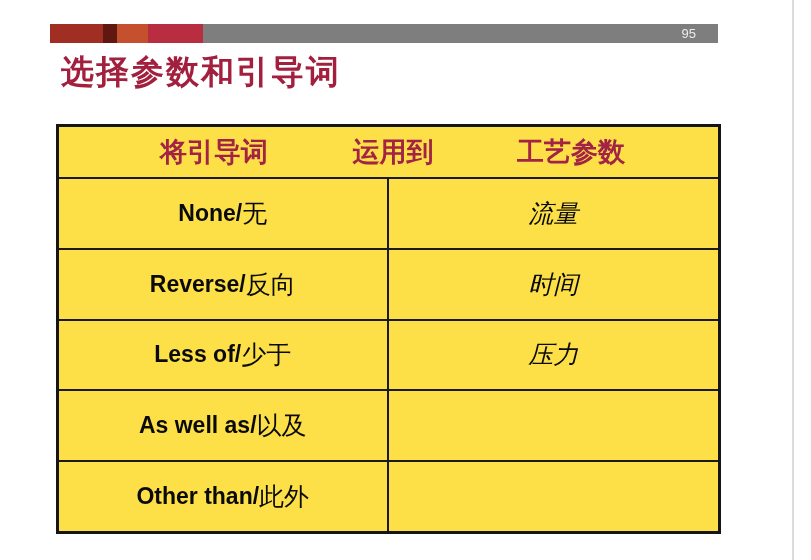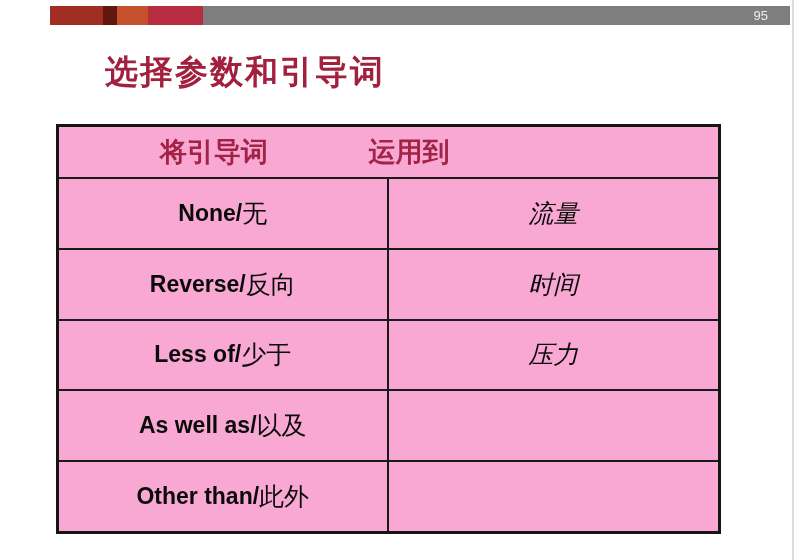--- a/index.html
+++ b/index.html
@@ -5,22 +5,22 @@
   * { margin:0; padding:0; box-sizing:border-box; }
   html,body { width:811px; height:560px; }
   body {
     position:relative;
     background:#ffffff;
     font-family:"Liberation Sans", sans-serif;
     overflow:hidden;
   }
   
   .top-bar {
-    position:absolute; left:50px; top:6px;
-    width:740px; height:19px;
+    position:absolute; left:50px; top:24px;
+    width:668px; height:19px;
     display:flex;
   }
   .seg { height:100%; }
   .seg1 { width:53px; background:#A02E23; }
   .seg2 { width:14px; background:#601710; }
   .seg3 { width:31px; background:#C4502D; }
   .seg4 { width:55px; background:#B82D40; }
   .seg-gray {
     flex:1; background:#7E7E7E;
     display:flex; align-items:center; justify-content:flex-end;
@@ -31,42 +31,41 @@
   .edge-line {
     position:absolute; top:0; right:17px;
     width:2px; height:560px; background:#DCDCDC;
   }
   
   .title {
     position:absolute; left:61px; top:50px;
     font-family:"Liberation Serif", serif;
     font-weight:bold; font-size:33px; letter-spacing:2px;
     color:#A21F3D;
-    margin-left:44px;
   }
   
   .hazop-table {
     position:absolute; left:56px; top:124px;
     width:665px; height:410px;
     border:3px solid #151515;
     display:flex; flex-direction:column;
-    background:#f9a8d4;
+    background:#fde047;
   }
   .thead {
     flex:none; height:50px; position:relative;
   }
   .thead span {
     position:absolute; top:50%;
     transform:translate(-50%,-50%);
     font-family:"Liberation Serif", serif;
     font-weight:bold; font-size:27px;
     color:#A22345; white-space:nowrap;
   }
   .h1 { left:155px; }
-  .h2 { left:350px; }
+  .h2 { left:334px; }
   .h3 { left:512px; }
   .trow {
     flex:1; display:flex;
     border-top:2px solid #1a1a1a;
   }
   .cell {
     width:50%;
     display:flex; align-items:center; justify-content:center;
     white-space:nowrap;
   }
@@ -99,20 +98,21 @@
 
 <div class="edge-line"></div>
 
 <div class="title">选择参数和引导词</div>
 
 <div class="hazop-table">
 
   <div class="thead">
     <span class="h1">将引导词</span>
     <span class="h2">运用到</span>
+    <span class="h3">工艺参数</span>
   </div>
 
   <div class="trow">
     <div class="cell left">
       <span class="guide-en">None/</span>
         <span class="guide-zh">无</span>
     </div>
     <div class="cell">
       <span class="param">流量</span>
     </div>

